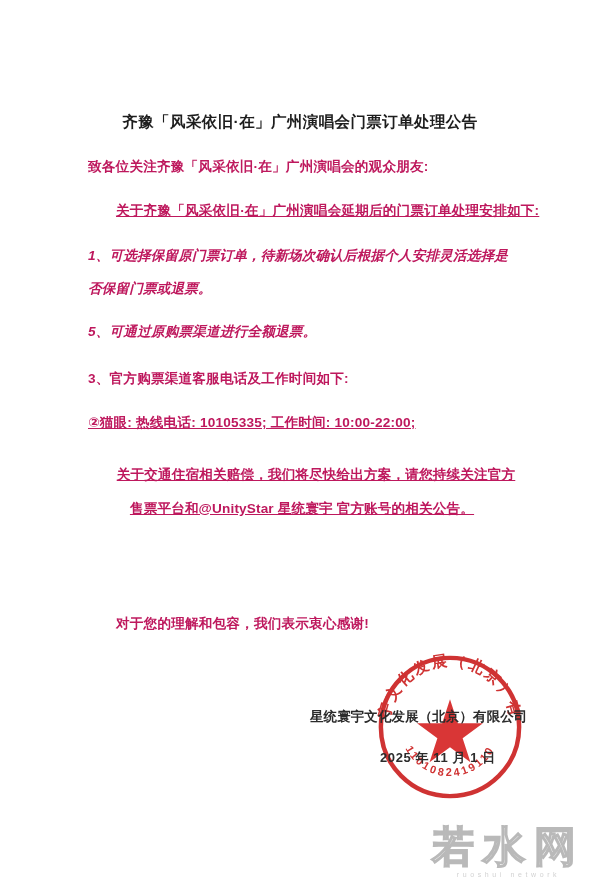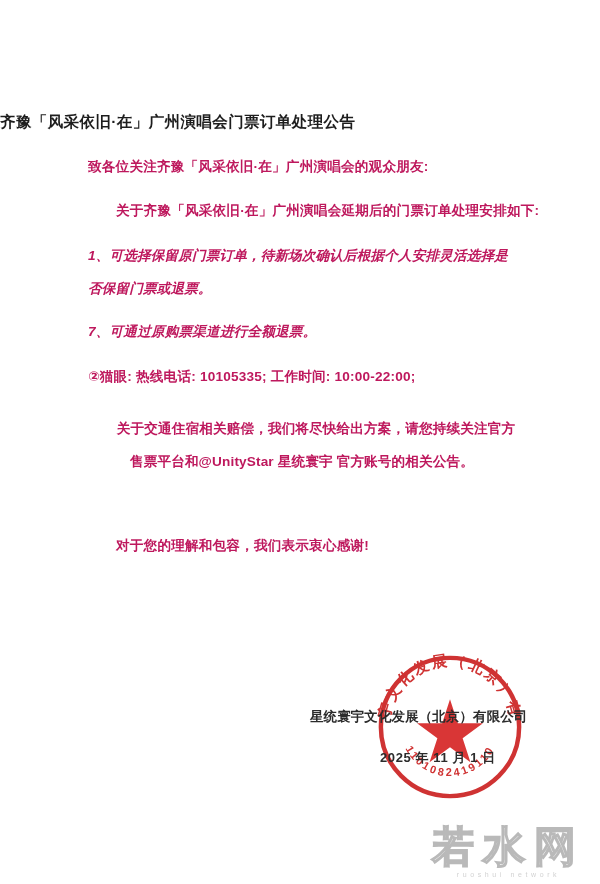--- a/index.html
+++ b/index.html
@@ -22,20 +22,21 @@
     inset: 0;
     background: #ffffff;
   }
 
   
   .doc-title {
     position: absolute;
     left: 0;
     right: 0;
     top: 113px;
+    text-align: center;
     font-size: 15.5px;
     font-weight: 700;
     letter-spacing: 0.4px;
     color: #1d1d1d;
     line-height: 1.2;
   }
 
   
   .body-block {
     position: absolute;
@@ -48,23 +49,23 @@
     font-weight: 700;
     line-height: 1.35;
     color: #be185d;
     letter-spacing: 0.2px;
     white-space: nowrap;
   }
   .para.wrap {
     white-space: normal;
   }
   .gap-18 { margin-top: 18px; font-style: italic; }
-  .gap-26 { margin-top: 26px; }
+  .gap-26 { margin-top: 26px; text-decoration: underline; }
   .gap-28 { margin-top: 28px; }
-  .gap-58 { margin-top: 58px; }
+  .gap-58 { margin-top: 90px; }
   .indent {
     text-indent: 28px;
   }
   
   .item-wrap {
     white-space: normal;
     line-height: 2.45;
     letter-spacing: 0.15px;
   }
 
@@ -139,22 +140,23 @@
   <div class="doc-title">齐豫「风采依旧·在」广州演唱会门票订单处理公告</div>
 
   <div class="body-block">
 
     <div class="para">致各位关注齐豫「风采依旧·在」广州演唱会的观众朋友:</div>
 
     <div class="para indent gap-26">关于齐豫「风采依旧·在」广州演唱会延期后的门票订单处理安排如下:</div>
 
     <div class="para item-wrap gap-18">1、可选择保留原门票订单，待新场次确认后根据个人安排灵活选择是否保留门票或退票。</div>
 
-    <div class="para gap-18">7、可通过原购票渠道进行全额退票。</div>
+    <div class="para gap-18">5、可通过原购票渠道进行全额退票。</div>
 
+    <div class="para gap-28">3、官方购票渠道客服电话及工作时间如下:</div>
 
 
     <div class="para gap-26">②猫眼: 热线电话: 10105335; 工作时间: 10:00-22:00;</div>
 
     <div class="para wrap indent gap-26" style="line-height:2.45; letter-spacing:0.15px;text-align:center;">关于交通住宿相关赔偿，我们将尽快给出方案，请您持续关注官方售票平台和@UnityStar 星统寰宇  官方账号的相关公告。</div>
 
     <div class="para indent gap-58">对于您的理解和包容，我们表示衷心感谢!</div>
   </div>
 
   <div class="seal">

